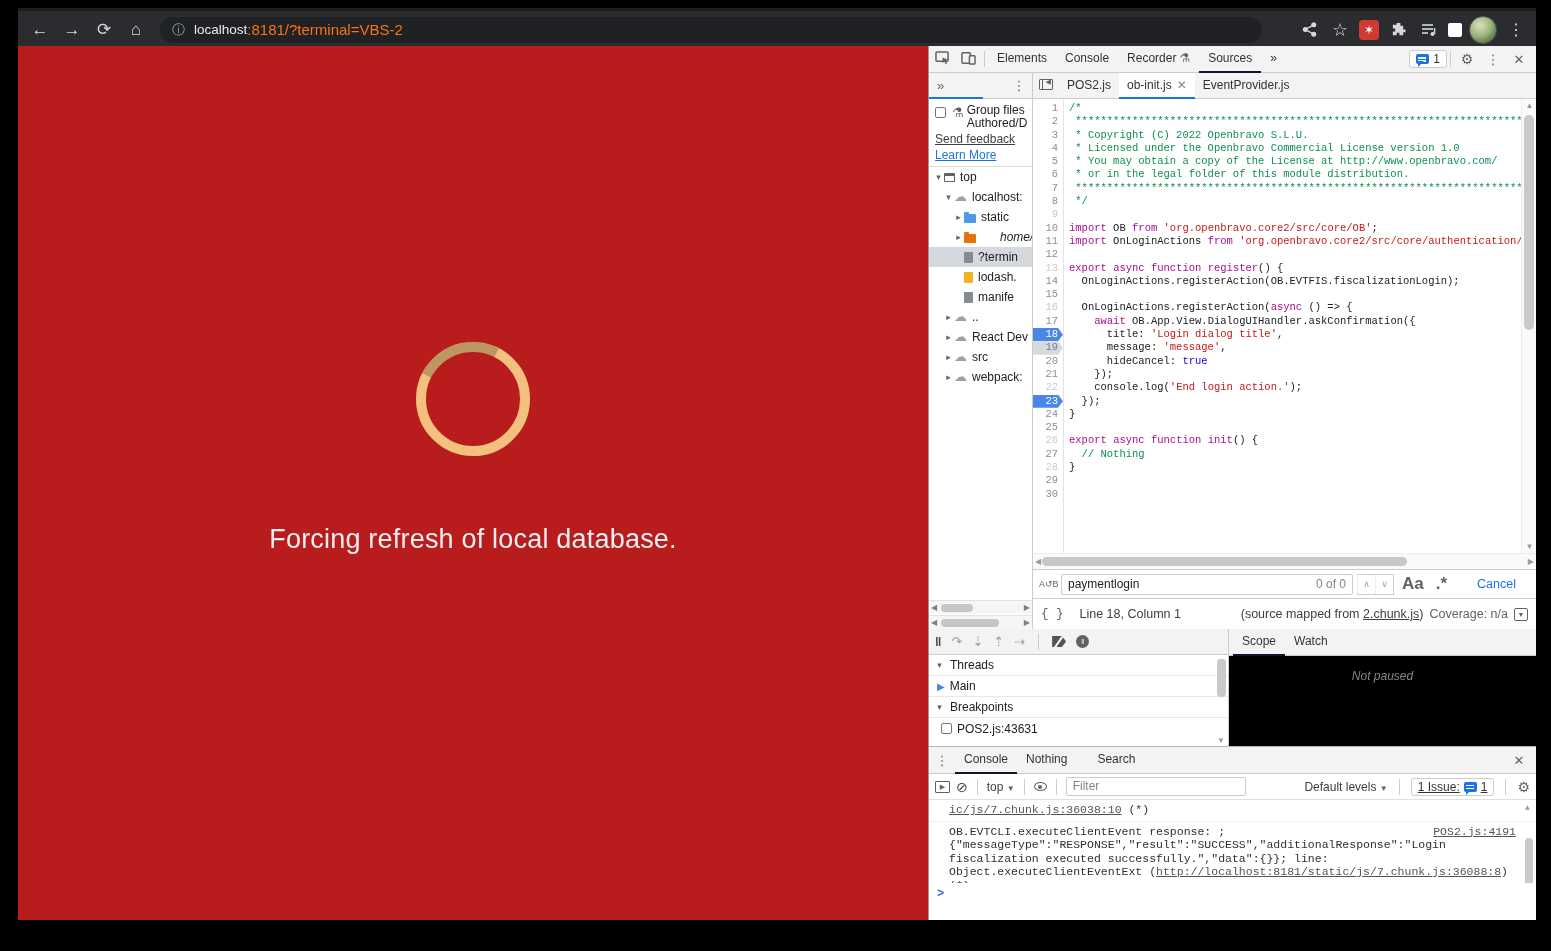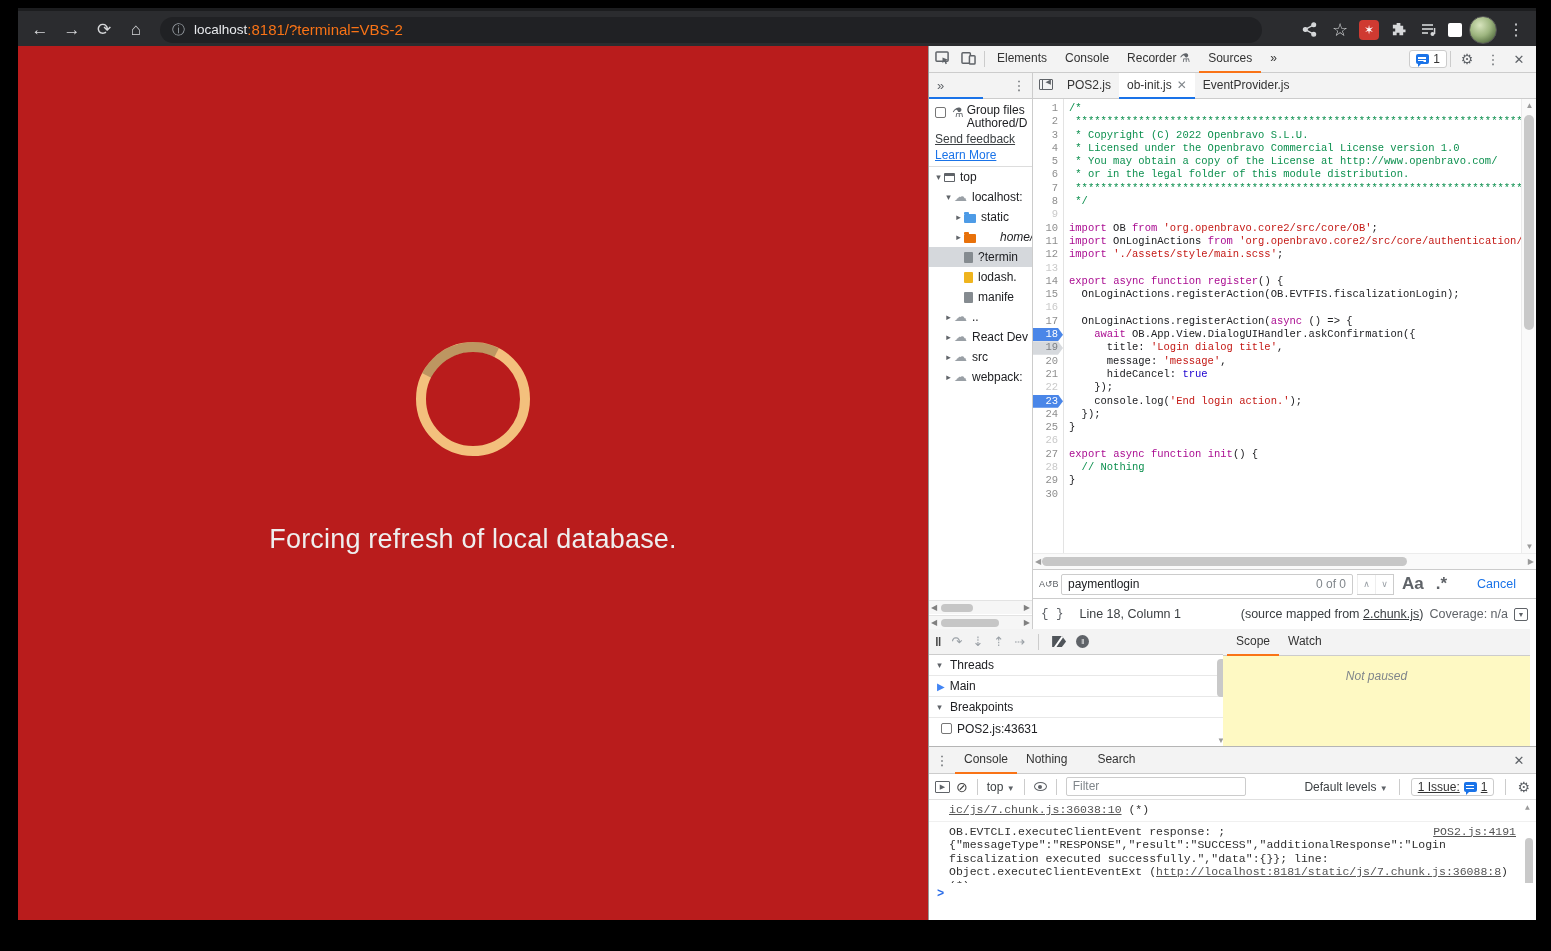--- a/index.html
+++ b/index.html
@@ -23,21 +23,21 @@
   .ring:after{content:"";position:absolute;left:-10px;top:-10px;width:94px;height:94px;border:10px solid transparent;border-top-color:rgba(0,0,0,.22);border-radius:50%;transform:rotate(-18deg);}
   .loadtext{position:absolute;left:0;top:478px;width:910px;text-align:center;color:#eeeeee;font-size:27px;letter-spacing:.2px;}
   
   #dt{position:absolute;left:910px;top:38px;width:608px;height:874px;background:#fff;color:#333;font-size:12px;border-left:1px solid #9a9a9a;box-sizing:border-box;}
   #dt *{box-sizing:border-box;}
   .toolbar{background:#f3f3f3;border-bottom:1px solid #ccc;display:flex;align-items:center;}
   #row1{position:absolute;left:0;top:0;width:607px;height:27px;}
   .tbic{width:26px;text-align:center;color:#5f6368;font-size:13px;cursor:pointer;flex:none;}
   .vsep{width:1px;height:16px;background:#ccc;margin:0 3px;flex:none;}
   .ptab{padding:0 9px;line-height:25px;height:27px;color:#333;cursor:pointer;flex:none;}
-  .ptab.active{border-bottom:2px solid #f97316;font-weight:400;}
+  .ptab.active{border-bottom:2px solid #0f172a;font-weight:400;}
   .flask{color:#5f6368;font-size:12px;margin-left:3px;}
   .badge{border:1px solid #ccc;background:#fff;border-radius:3px;display:flex;align-items:center;height:18px;padding:0 6px;gap:4px;margin-left:auto;cursor:pointer;}
   .bubble{width:13px;height:10px;background:#1a73e8;border-radius:2px;position:relative;}
   .bubble:before{content:"";position:absolute;left:2px;top:3px;width:8px;height:1.5px;background:#fff;box-shadow:0 3px 0 #fff;}
   .bubble:after{content:"";position:absolute;left:2px;bottom:-3px;border:3px solid transparent;border-top-color:#1a73e8;border-left-color:#1a73e8;width:0;height:0;}
   #row2{position:absolute;left:0;top:27px;width:607px;height:26px;}
   #navhdr{width:104px;height:26px;display:flex;align-items:center;border-right:1px solid #ccc;position:relative;flex:none;}
   #navhdr .blueline{position:absolute;left:0;bottom:0;width:54px;height:2px;background:#1a73e8;}
   .ftab{padding:0 8px;height:26px;line-height:24px;display:flex;gap:5px;cursor:pointer;flex:none;}
   .ftab.active{background:#fff;border-bottom:2px solid #1a73e8;}
@@ -115,21 +115,21 @@
   .dbic.on{color:#444;}
   .pausecirc{width:13px;height:13px;border-radius:50%;background:#5f6368;color:#fff;font-size:7px;text-align:center;line-height:13px;cursor:pointer;}
   .bpdeact{width:14px;height:11px;background:#50555a;clip-path:polygon(0 0,70% 0,100% 50%,70% 100%,0 100%);position:relative;cursor:pointer;}
   .bpdeact:after{content:"";position:absolute;left:6px;top:-2px;width:1.5px;height:15px;background:#fff;transform:rotate(35deg);}
   .secrow{height:21px;display:flex;align-items:center;padding-left:5px;border-bottom:1px solid #e8e8e8;gap:5px;color:#202124;}
   .secrow .tarrow{font-size:9px;}
   .mainarrow{color:#4285f4;font-size:10px;margin-left:3px;}
   #dbgscroll{position:absolute;right:2px;top:30px;width:9px;height:84px;}
   #dbgscroll .thumb{position:absolute;top:0;width:9px;height:38px;background:#c9c9c9;border-radius:4px;}
   #dbgscroll .dn{position:absolute;bottom:-2px;left:0;font-size:8px;color:#9a9a9a;}
-  #scopecol{position:absolute;left:294px;top:583px;width:307px;height:117px;background:#fef9c3;}
+  #scopecol{position:absolute;left:300px;top:583px;width:307px;height:117px;background:#000000;}
   #scopetabs{height:27px;background:#f3f3f3;border-bottom:1px solid #ccc;display:flex;align-items:center;padding-left:4px;}
   .notpaused{text-align:center;color:#80868b;font-style:italic;margin-top:13px;}
   
   #consoledrawer{position:absolute;left:0;top:700px;width:607px;height:174px;background:#fff;border-top:1px solid #b5b5b5;}
   #chdr{height:27px;}
   #ctb{height:26px;background:#fff;border-bottom:1px solid #e0e0e0;display:flex;align-items:center;padding:0 6px;gap:6px;}
   .sidebtn{width:15px;height:12px;border:1px solid #5f6368;border-radius:1px;font-size:7px;color:#5f6368;text-align:center;line-height:10px;cursor:pointer;}
   .ctxt{color:#3c4043;cursor:pointer;}
   .caret{font-size:8px;color:#5f6368;}
   .eye{width:13px;height:9px;border:1.5px solid #5f6368;border-radius:50%;position:relative;cursor:pointer;}
@@ -367,21 +367,20 @@
           <div class="code-line"><span class="tk-c"> ************************************************************************************</span></div>
           <div class="code-line"><span class="tk-c"> * Copyright (C) 2022 Openbravo S.L.U.</span></div>
           <div class="code-line"><span class="tk-c"> * Licensed under the Openbravo Commercial License version 1.0</span></div>
           <div class="code-line"><span class="tk-c"> * You may obtain a copy of the License at http://www.openbravo.com/</span></div>
           <div class="code-line"><span class="tk-c"> * or in the legal folder of this module distribution.</span></div>
           <div class="code-line"><span class="tk-c"> ************************************************************************************</span></div>
           <div class="code-line"><span class="tk-c"> */</span></div>
           <div class="code-line">&nbsp;</div>
           <div class="code-line"><span class="tk-k">import</span><span class="tk-p"> OB </span><span class="tk-k">from</span><span class="tk-p"> </span><span class="tk-s">'org.openbravo.core2/src/core/OB'</span><span class="tk-p">;</span></div>
           <div class="code-line"><span class="tk-k">import</span><span class="tk-p"> OnLoginActions </span><span class="tk-k">from</span><span class="tk-p"> </span><span class="tk-s">'org.openbravo.core2/src/core/authentication/OnLoginActions'</span></div>
-          <div class="code-line"><span class="tk-k">import</span><span class="tk-p"> </span><span class="tk-s">'./assets/style/main.scss'</span><span class="tk-p">;</span></div>
           <div class="code-line">&nbsp;</div>
           <div class="code-line"><span class="tk-k">export</span><span class="tk-p"> </span><span class="tk-k">async</span><span class="tk-p"> </span><span class="tk-k">function</span><span class="tk-p"> </span><span class="tk-d">register</span><span class="tk-p">() {</span></div>
           <div class="code-line"><span class="tk-p">  OnLoginActions.registerAction(OB.EVTFIS.fiscalizationLogin);</span></div>
           <div class="code-line">&nbsp;</div>
           <div class="code-line"><span class="tk-p">  OnLoginActions.registerAction(</span><span class="tk-k">async</span><span class="tk-p"> () =&gt; {</span></div>
           <div class="code-line"><span class="tk-p">    </span><span class="tk-k">await</span><span class="tk-p"> OB.App.View.DialogUIHandler.askConfirmation({</span></div>
           <div class="code-line"><span class="tk-p">      title: </span><span class="tk-s">'Login dialog title'</span><span class="tk-p">,</span></div>
           <div class="code-line"><span class="tk-p">      message: </span><span class="tk-s">'message'</span><span class="tk-p">,</span></div>
           <div class="code-line"><span class="tk-p">      hideCancel: </span><span class="tk-a">true</span></div>
           <div class="code-line"><span class="tk-p">    });</span></div>

